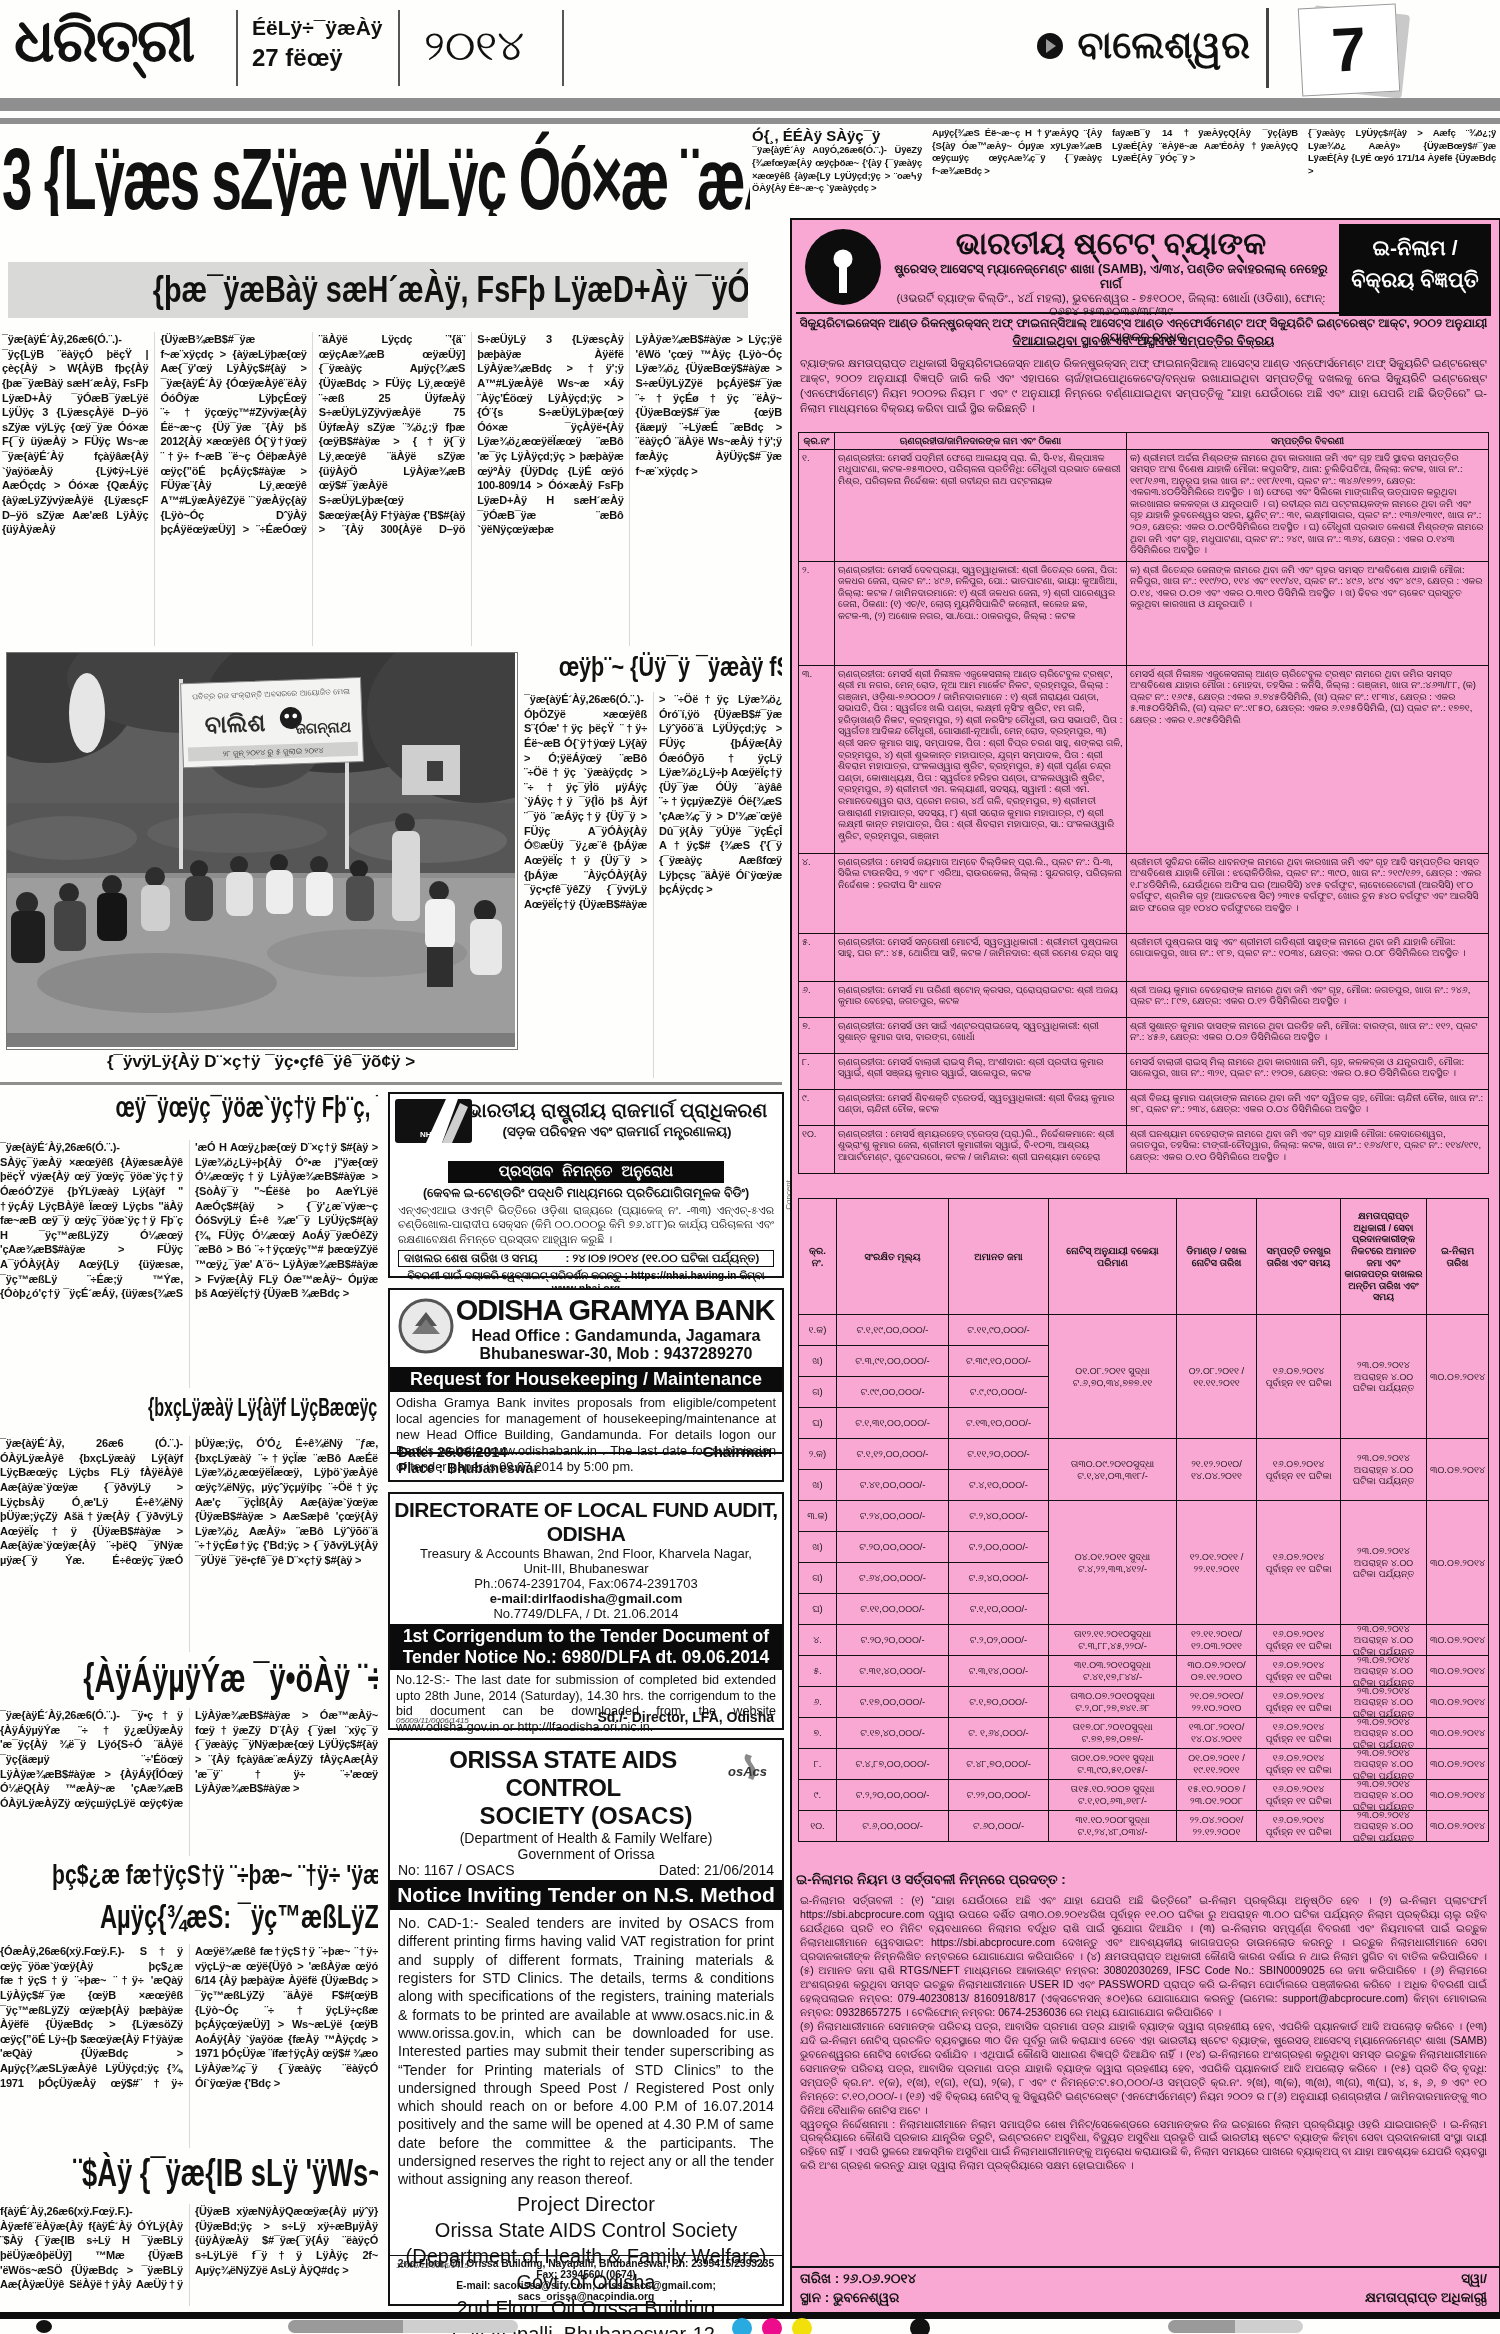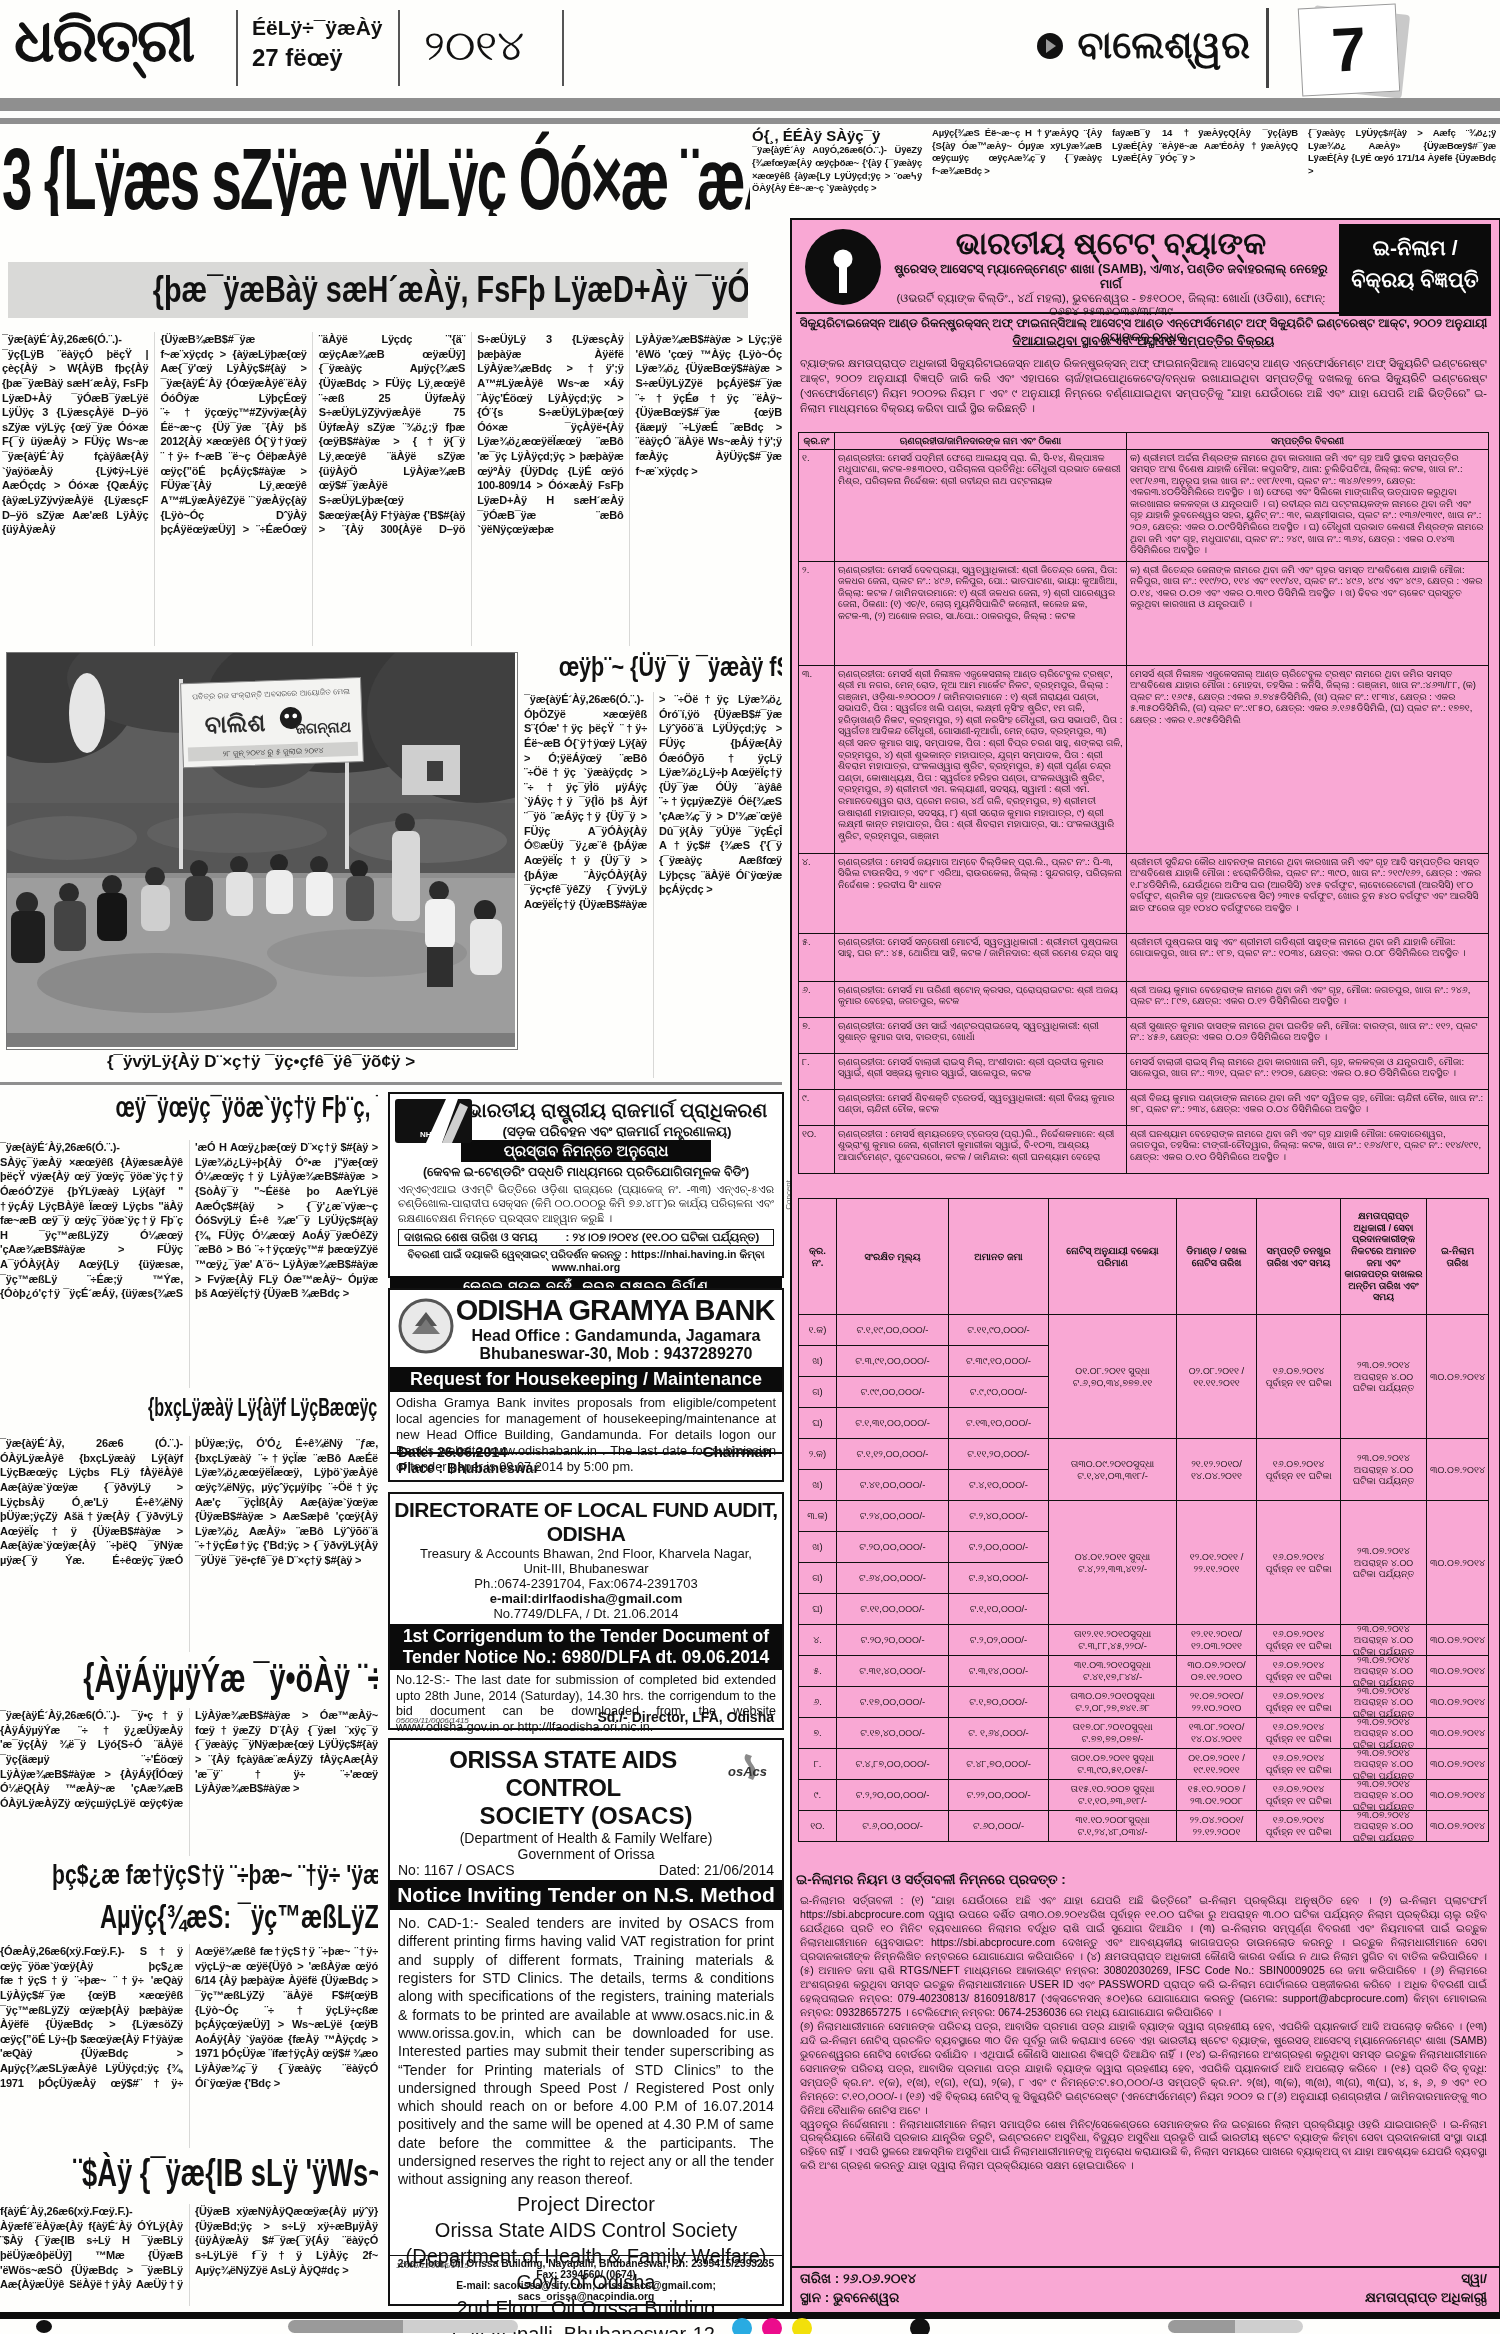--- a/index.html
+++ b/index.html
@@ -200,21 +200,21 @@
   <div class="b box" style="left:388px;top:1092px;width:392px;height:182px;">
     <div style="position:absolute;left:5px;top:5px;width:60px;height:44px;background:#111;border-radius:3px;padding-left:17px;">
       <svg width="60" height="44" viewBox="0 0 60 44">
         <path d="M14 44 L34 0 L46 0 L30 44 Z" fill="#fff"></path>
         <path d="M30 44 L48 4 L56 8 L40 44 Z" fill="#cfcfcf"></path>
         <text x="8" y="38" font-size="8" fill="#fff" font-weight="bold">NHAI</text>
       </svg>
     </div>
     <div class="ctr" style="margin:5px 4px 0 66px;font-size:19.5px;font-weight:700;">ଭାରତୀୟ ରାଷ୍ଟ୍ରୀୟ ରାଜମାର୍ଗ ପ୍ରାଧିକରଣ</div>
     <div class="ctr" style="margin:2px 4px 0 66px;font-size:13.5px;font-weight:700;">(ସଡ଼କ ପରିବହନ ଏବଂ ରାଜମାର୍ଗ ମନ୍ତ୍ରଣାଳୟ)</div>
-    <div class="blackbar" style="margin:0 auto 0;width:250px;font-size:15px;padding:2px 0;">ପ୍ରସ୍ତାବ ନିମନ୍ତେ ଅନୁରୋଧ</div>
+    <div class="blackbar" style="margin:21px auto 0;width:276px;font-size:15px;padding:2px 0;font-family:Liberation Mono, monospace;">ପ୍ରସ୍ତାବ ନିମନ୍ତେ ଅନୁରୋଧ</div>
     <div class="ctr" style="margin-top:3px;font-size:12.5px;font-weight:700;">(କେବଳ ଇ-ଟେଣ୍ଡରିଂ ପଦ୍ଧତି ମାଧ୍ୟମରେ ପ୍ରତିଯୋଗିତାମୂଳକ ବିଡିଂ)</div>
     <div class="odsm" style="margin:2px 8px 0;font-size:11px;text-align:justify;">ଏନ୍‌ଏଚ୍‌ଏଆଇ ଓଏମ୍‌ଟି ଭିତ୍ତିରେ ଓଡ଼ିଶା ରାଜ୍ୟରେ (ପ୍ୟାକେଜ୍ ନଂ. -୩୩) ଏନ୍‌ଏଚ୍-୫ଏର ଚଣ୍ଡିଖୋଲ-ପାରାଦୀପ ସେକ୍ସନ (କିମି ୦୦.୦୦୦ରୁ କିମି ୭୬.୪୮୮)ର କାର୍ଯ୍ୟ ପରିଚାଳନା ଏବଂ ରକ୍ଷଣାବେକ୍ଷଣ ନିମନ୍ତେ ପ୍ରସ୍ତାବ ଆହ୍ୱାନ କରୁଛି ।</div>
     <div style="margin:4px 8px 0;border:1.5px solid #111;padding:1px 5px;font-size:11.5px;font-weight:700;display:flex;">
       <span>ଦାଖଲର ଶେଷ ତାରିଖ ଓ ସମୟ</span>
       <span style="margin-left:28px;">: ୨୪।୦୭।୨୦୧୪ (୧୧.୦୦ ଘଟିକା ପର୍ଯ୍ୟନ୍ତ)</span>
     </div>
     <div class="ctr" style="margin-top:2px;font-size:10.5px;font-weight:700;">ବିବରଣୀ ପାଇଁ ଦୟାକରି ୱେବ୍‌ସାଇଟ୍ ପରିଦର୍ଶନ କରନ୍ତୁ : https://nhai.having.in କିମ୍ବା www.nhai.org</div>
     <div class="blackbar" style="margin-top:3px;font-size:14px;padding:2px 0;letter-spacing:1px;">କେବଳ ସଡ଼କ ନୁହେଁ, କରୁଛୁ ରାଷ୍ଟ୍ରର ନିର୍ମାଣ</div>
     <div style="position:absolute;right:-2px;top:86px;font-size:8px;color:#666;transform:rotate(-90deg);transform-origin:100% 0;">Concept</div>
   </div>

